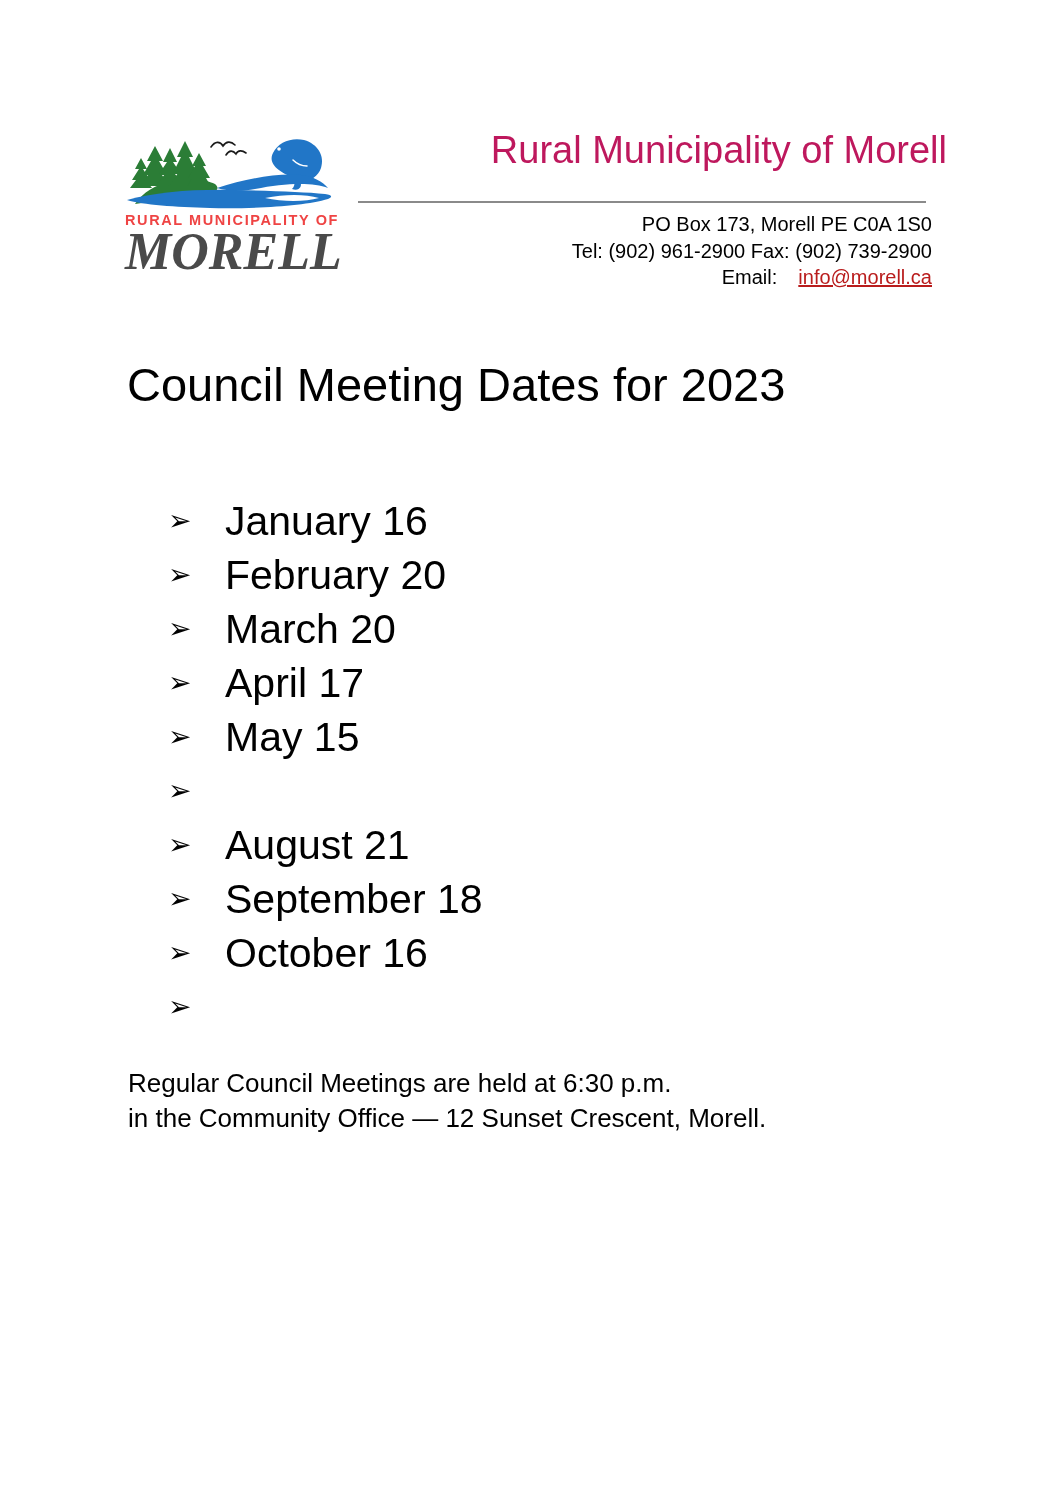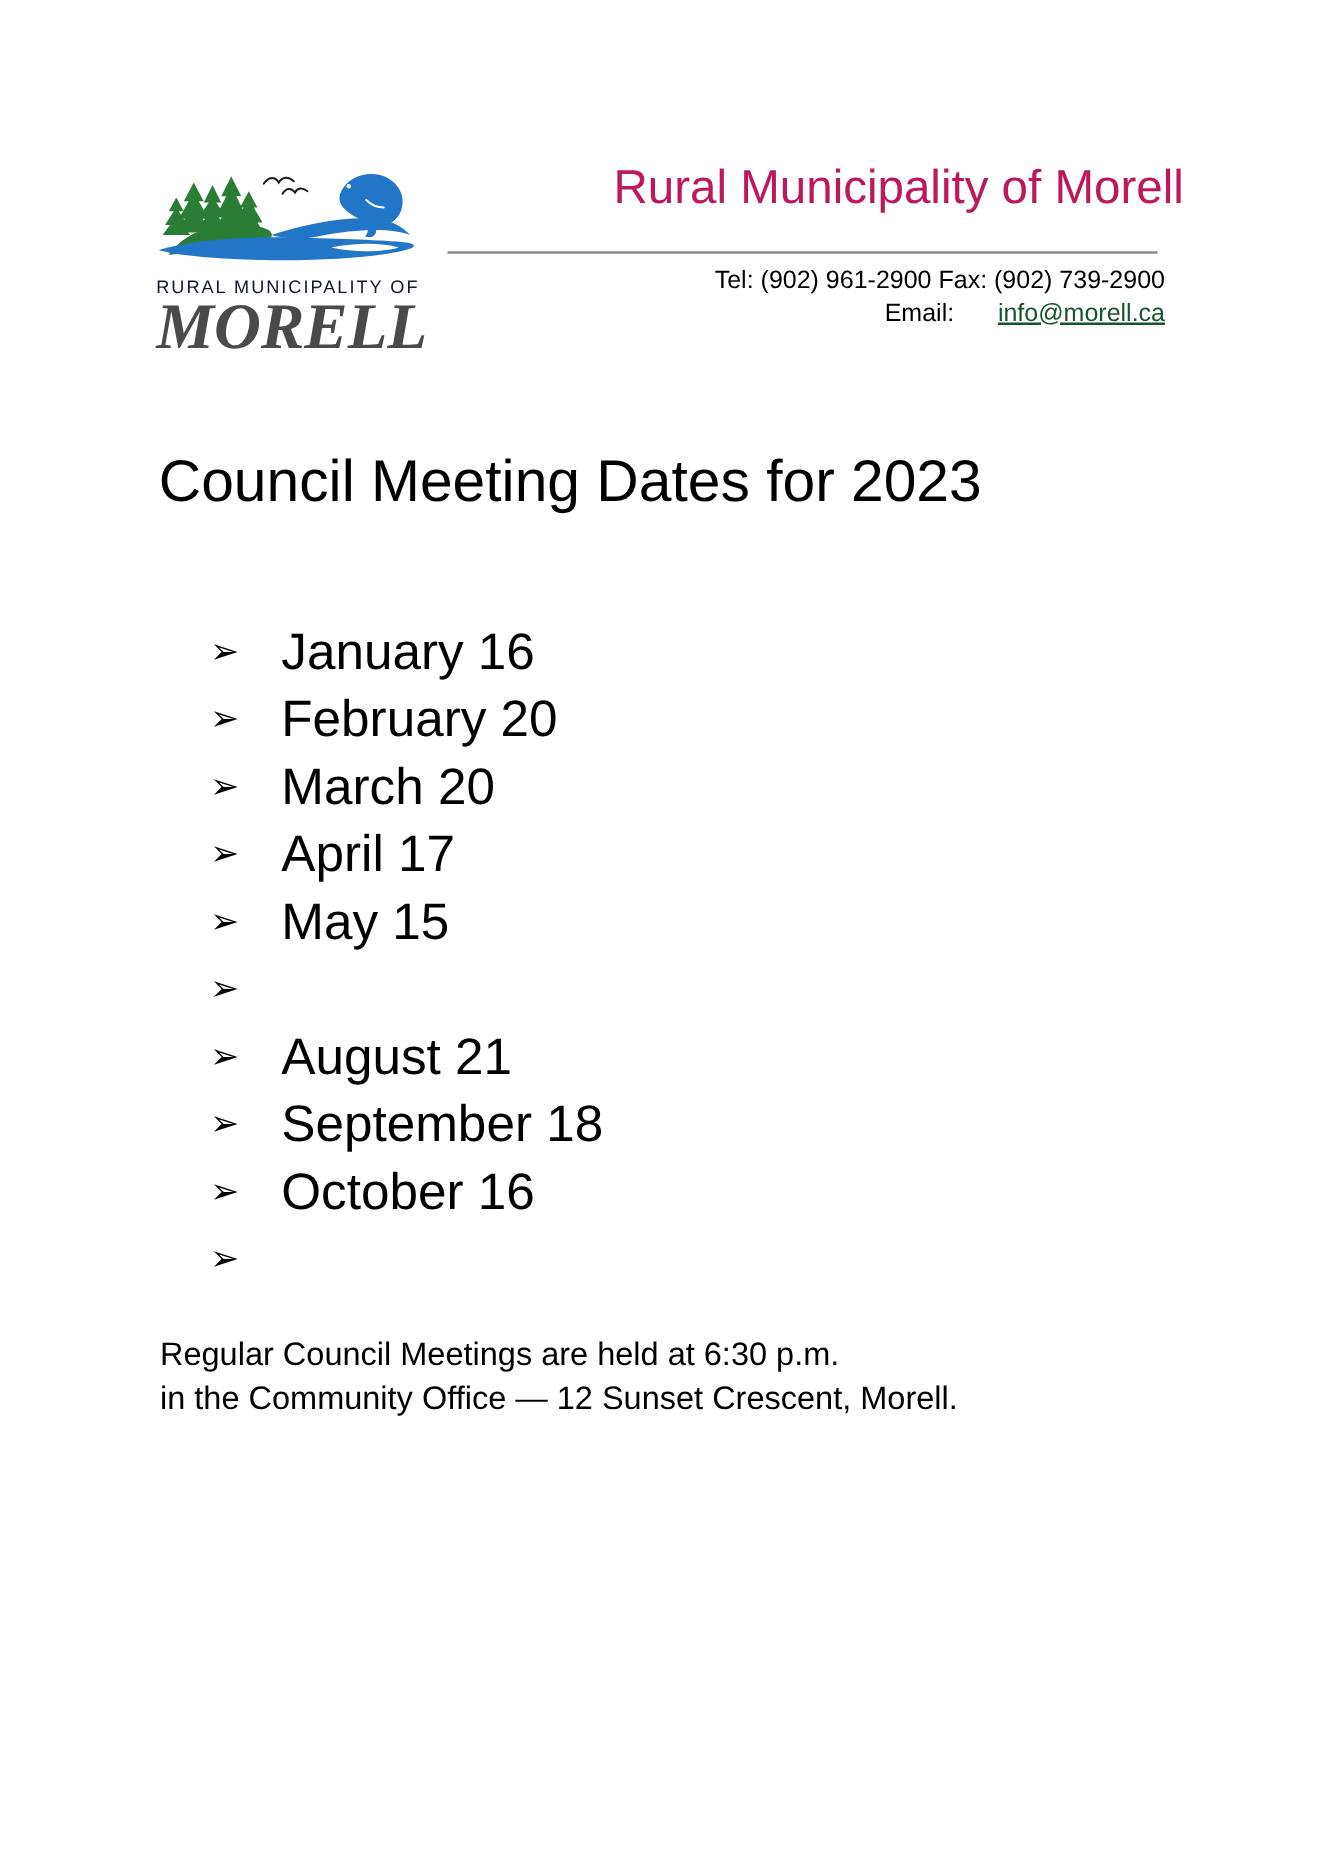--- a/index.html
+++ b/index.html
@@ -10,25 +10,25 @@
     background: #ffffff;
     font-family: "Liberation Sans", "DejaVu Sans", sans-serif;
     color: #000000;
     overflow: hidden;
   }
 
   
   .logo { position: absolute; left: 125px; top: 130px; width: 216px; }
   .logo svg { display: block; width: 216px; height: 80px; }
   .logo-tagline {
-    margin-top: 12px;
+    margin-top: 2px;
     font-size: 14.5px;
-    font-weight: 400;
+    font-weight: 700;
     letter-spacing: 1.6px;
-    color: #0f172a;
+    color: #ef4444;
     white-space: nowrap;
   }
   .logo-wordmark {
     font-family: "Liberation Serif", "DejaVu Serif", serif;
     font-style: italic;
     font-weight: 700;
     font-size: 52px;
     line-height: 0.92;
     color: #4a4a4a;
     white-space: nowrap;
@@ -56,21 +56,21 @@
   .address {
     position: absolute;
     top: 211px;
     right: 128px;
     text-align: right;
     font-size: 20px;
     line-height: 26.5px;
     white-space: nowrap;
   }
   .email-label { margin-right: 21px; }
-  .email-link { color: #14532d; text-decoration: underline; cursor: pointer; margin-left: 14px; }
+  .email-link { color: #b91c1c; text-decoration: underline; cursor: pointer; }
 
   
   .doc-heading {
     position: absolute;
     left: 127px;
     top: 360px;
     margin: 0;
     font-size: 47px;
     font-weight: 400;
     line-height: 1.05;
@@ -145,20 +145,21 @@
         <path d="M140,68 C160,64 180,64 194,68 C180,72 158,72 140,68 Z" fill="#ffffff"></path>
       </g>
     </svg>
     <div class="logo-tagline">RURAL MUNICIPALITY OF</div>
     <div class="logo-wordmark">MORELL</div>
   </div>
 
   <h2 class="org-title">Rural Municipality of Morell</h2>
   <div class="header-rule"></div>
   <div class="address">
+    <div>PO Box 173, Morell PE C0A 1S0</div>
     <div>Tel: (902) 961-2900 Fax: (902) 739-2900</div>
     <div>
       <span class="email-label">Email:</span><a class="email-link" href="#">info@morell.ca</a>
     </div>
   </div>
 
   <h1 class="doc-heading">Council Meeting Dates for 2023</h1>
 
   <ul class="dates">
     <li>

